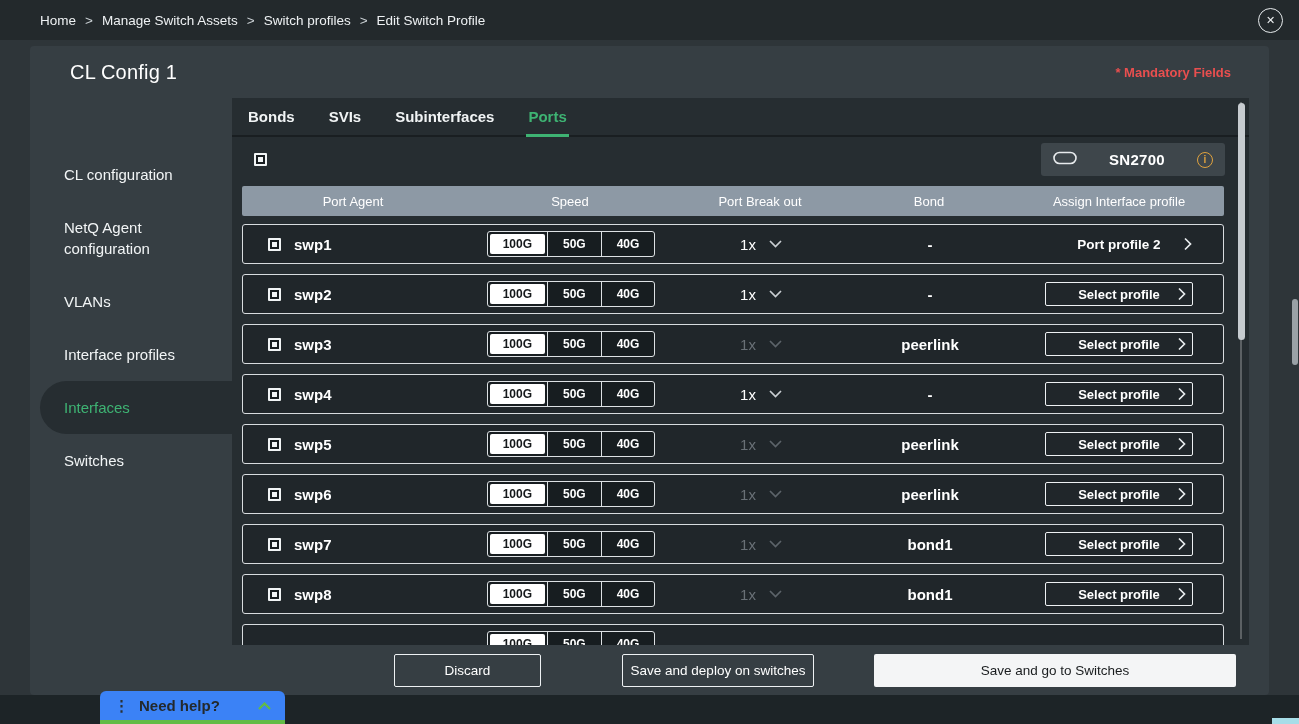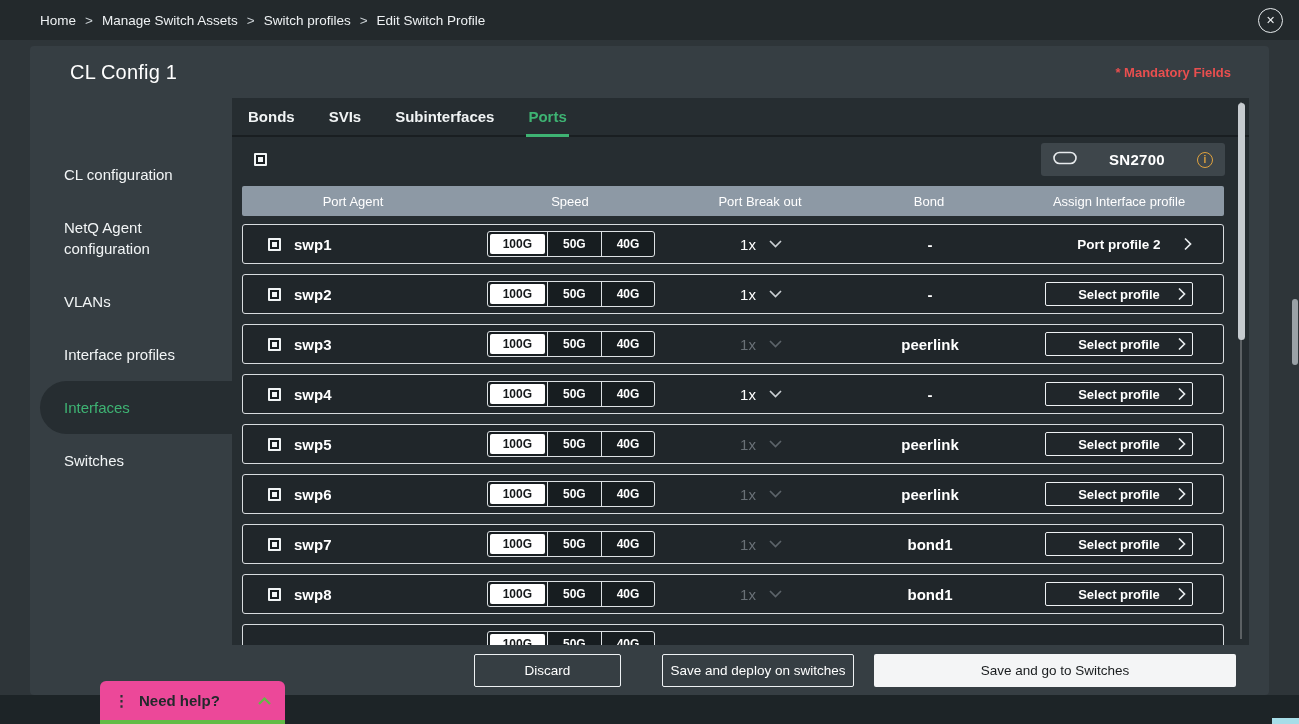--- a/index.html
+++ b/index.html
@@ -82,28 +82,28 @@
   .profile-btn .chev,.profile-link .chev{position:absolute;right:6px;top:50%;transform:translateY(-50%);
                 color:#e9edef;display:flex;}
   .profile-link .chev{right:1px;}
   .chev svg{display:block;}
 
   .scroll-track{position:absolute;top:4px;bottom:6px;right:7px;width:2px;background:rgba(255,255,255,.25);}
   .scroll-thumb{position:absolute;top:5px;right:4px;width:7px;height:237px;background:#c7ccd0;border-radius:4px;cursor:pointer;}
 
   .panel-footer{position:absolute;left:0;right:0;bottom:0;height:50px;display:flex;align-items:center;
                 justify-content:flex-end;padding-right:33px;}
-  .btn{height:33px;border-radius:2px;font-size:13.5px;cursor:pointer;font-family:inherit;}
+  .btn{height:33px;border-radius:2px;font-size:13.5px;cursor:pointer;font-family:inherit;margin-left:40px;}
   .btn-outline{border:1.5px solid #eef1f3;background:transparent;color:#fff;}
   .btn-discard{width:147px;margin-right:41px;}
   .btn-deploy{width:192px;margin-right:20px;}
   .btn-savego{width:362px;background:#f4f5f6;color:#191c1e;border:none;}
 
   .bottom-strip{position:absolute;left:0;right:0;bottom:0;height:29px;background:#1d2427;}
-  .help-widget{position:absolute;left:100px;bottom:0;width:185px;height:43px;background:#ec4899;
+  .help-widget{position:absolute;left:100px;bottom:0;width:185px;height:33px;background:#3b82f6;
                border-radius:6px 6px 0 0;border-bottom:4px solid var(--help-green);
                display:flex;align-items:center;gap:10px;padding:0 14px;cursor:pointer;z-index:5;}
   .help-dots{color:#2a3134;font-size:15px;font-weight:700;}
   .help-dots::before{content:"\22EE";}
   .help-label{color:#23292c;font-size:15px;font-weight:700;flex:1;}
   .help-chev{color:var(--help-green);display:flex;}
 
   .window-thumb{position:absolute;right:1px;top:299px;width:6px;height:66px;background:#9aa1a6;
                 border-radius:3px;cursor:pointer;}
   .corner-accent{position:absolute;right:0;bottom:0;width:27px;height:6px;background:#a7dde8;}

